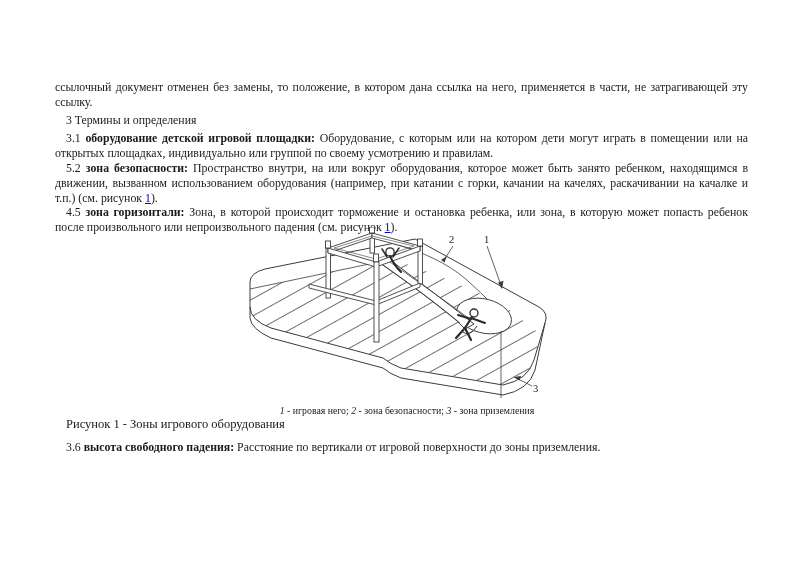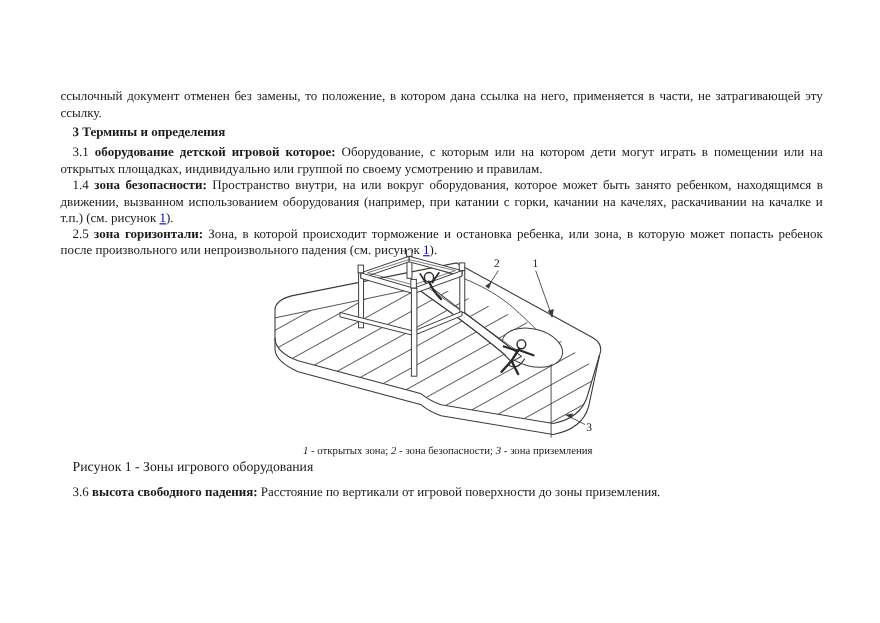--- a/index.html
+++ b/index.html
@@ -7,21 +7,21 @@
     position:relative;width:800px;height:549px;background:#fff;overflow:hidden;
     font-family:"Liberation Serif","DejaVu Serif",serif;color:#1a1a1a;
   }
   .textblock{
     position:absolute;left:55px;top:80px;width:693px;
     font-size:11.8px;line-height:14.8px;text-align:justify;
   }
   .textblock p{margin:0;text-indent:11px;}
   p.cont{text-indent:0;}
   h2.sect{
-    font-size:11.8px;line-height:14.8px;font-weight:bold;
+    font-size:11.8px;line-height:14.8px;font-weight:normal;
     margin:3.5px 0 3.5px 0;text-indent:11px;
   }
   .term{font-weight:bold;}
   a.figlink{color:#0000cc;text-decoration:underline;cursor:pointer;}
   .figwrap{width:332px;margin:-8px 0 0 188px;}
   .legend{
     text-align:center;font-size:9.8px;line-height:12px;margin:4px 0 0 0;text-indent:0;
   }
   .legend .n{font-style:italic;}
   .figtitle{
@@ -34,27 +34,27 @@
 <body>
 
 <div class="page">
   <div class="textblock">
 
     <p class="cont"><span>ссылочный документ отменен без замены, то положение, в котором дана ссылка на него, применяется в части, не затрагивающей эту ссылку.</span></p>
 
     <h2 class="sect">3 Термины и определения</h2>
 
 
-    <p><span>3.1</span> <span class="term">оборудование детской игровой которое:</span> <span>Оборудование, с которым или на котором дети могут играть в помещении или на открытых площадках, индивидуально или группой по своему усмотрению и правилам.</span><a class="figlink"></a><span></span></p>
+    <p><span>3.1</span> <span class="term">оборудование детской игровой площадки:</span> <span>Оборудование, с которым или на котором дети могут играть в помещении или на открытых площадках, индивидуально или группой по своему усмотрению и правилам.</span><a class="figlink"></a><span></span></p>
 
 
 
-    <p><span>1.4</span> <span class="term">зона безопасности:</span> <span>Пространство внутри, на или вокруг оборудования, которое может быть занято ребенком, находящимся в движении, вызванном использованием оборудования (например, при катании с горки, качании на качелях, раскачивании на качалке и т.п.) (см. рисунок </span><a class="figlink">1</a><span>).</span></p>
+    <p><span>5.2</span> <span class="term">зона безопасности:</span> <span>Пространство внутри, на или вокруг оборудования, которое может быть занято ребенком, находящимся в движении, вызванном использованием оборудования (например, при катании с горки, качании на качелях, раскачивании на качалке и т.п.) (см. рисунок </span><a class="figlink">1</a><span>).</span></p>
 
-    <p><span>2.5</span> <span class="term">зона горизонтали:</span> <span>Зона, в которой происходит торможение и остановка ребенка, или зона, в которую может попасть ребенок после произвольного или непроизвольного падения (см. рисунок </span><a class="figlink">1</a><span>).</span></p>
+    <p><span>4.5</span> <span class="term">зона горизонтали:</span> <span>Зона, в которой происходит торможение и остановка ребенка, или зона, в которую может попасть ребенок после произвольного или непроизвольного падения (см. рисунок </span><a class="figlink">1</a><span>).</span></p>
 
     <div class="figwrap">
       <svg width="332" height="178" viewBox="0 0 332 178">
         <defs>
           <pattern id="hat" patternUnits="userSpaceOnUse" width="15" height="15" patternTransform="rotate(-29)">
             <line x1="-2" y1="7.5" x2="17" y2="7.5" stroke="#4a4a4a" stroke-width="0.8"></line>
           </pattern>
         </defs>
 
         <g stroke="#3c3c3c" fill="none" stroke-width="1">
@@ -127,21 +127,21 @@
           <polygon points="259,62 255,55.5 260.5,53.8" fill="#3c3c3c"></polygon>
           <text x="241" y="16">1</text>
 
           <line x1="289" y1="159" x2="271" y2="150" stroke="#3c3c3c" stroke-width="0.8"></line>
           <polygon points="271,150 278,149 276.5,153.5" fill="#3c3c3c"></polygon>
           <text x="290" y="165">3</text>
         </g>
       </svg>
     </div>
 
-    <p class="legend"><span class="n">1</span><span> - открытых зона; </span><span class="n">2</span><span> - зона безопасности; </span><span class="n">3</span><span> - зона приземления</span></p>
+    <p class="legend"><span class="n">1</span><span> - игровая него; </span><span class="n">2</span><span> - зона безопасности; </span><span class="n">3</span><span> - зона приземления</span></p>
 
     <p class="figtitle">Рисунок 1 - Зоны игрового оборудования</p>
 
     <p class="after"><span>3.6</span> <span class="term">высота свободного падения:</span> <span>Расстояние по вертикали от игровой поверхности до зоны приземления.</span></p>
 
 
   </div>
 </div>
 
 </body></html>

